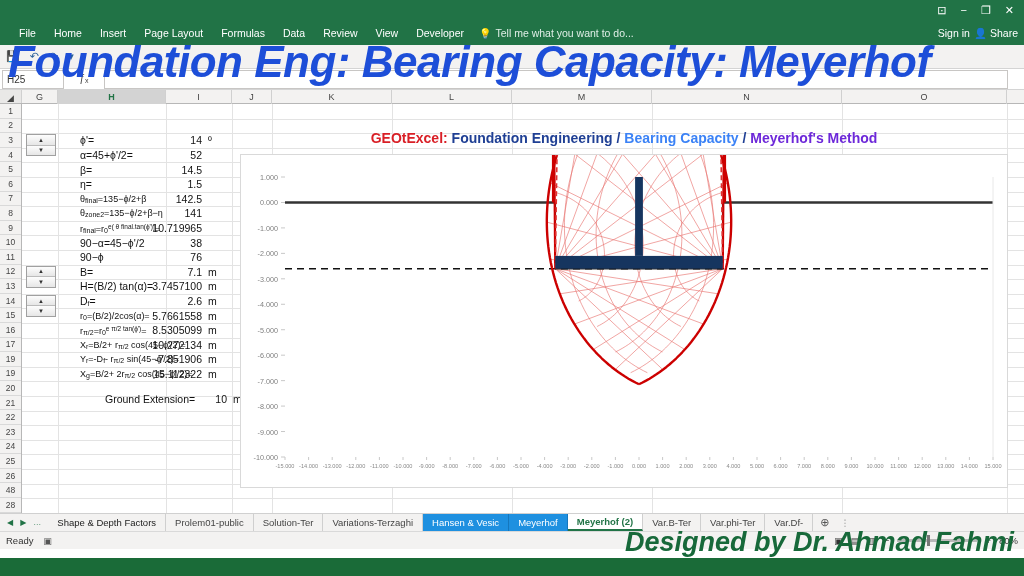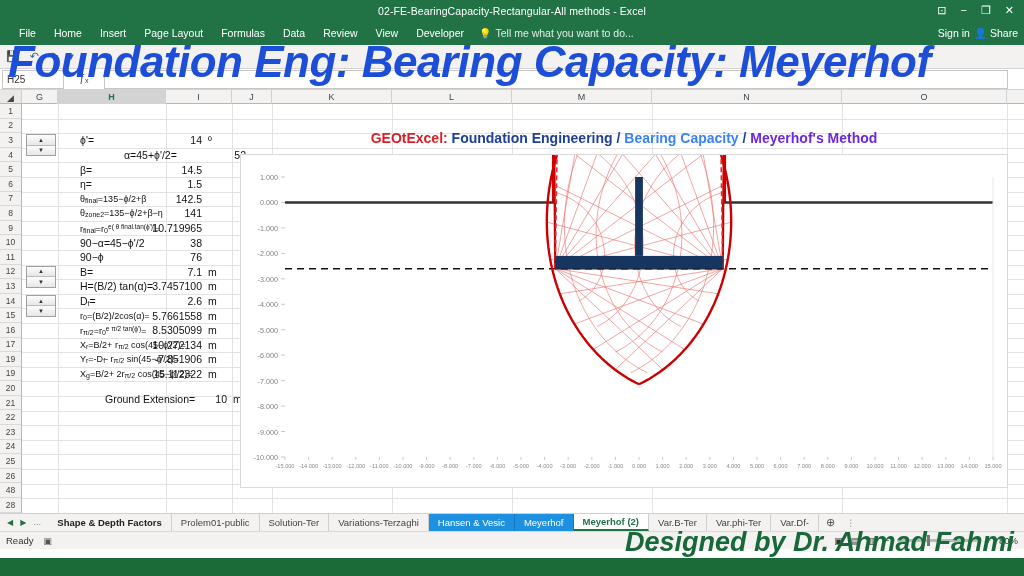--- a/index.html
+++ b/index.html
@@ -114,21 +114,21 @@
   
   #tabbar{
     height:18px; background:#f3f2f1; border-top:1px solid #d0d0d0;
     display:flex; align-items:stretch; font-size:9.5px; position:relative;
   }
   #tabnav{ display:flex; align-items:center; gap:7px; padding:0 7px; color:#217346; font-size:8px;}
   .stab{
     display:flex; align-items:center; padding:0 9px; white-space:nowrap;
     border-right:1px solid #cfcfcf; color:#444; background:#f3f2f1;
   }
-  .stab.bold{ font-weight:bold; color:#222;}
+  .stab.bold{ font-weight:normal; color:#222;}
   .stab.sel{ background:#1e90e0; color:#fff; border-right:1px solid #1577bd;}
   .stab.active{ background:#ffffff; color:#217346; font-weight:bold;
      border-bottom:2px solid #217346; border-right:1px solid #cfcfcf;}
   #addsheet{ display:flex; align-items:center; padding:0 7px; color:#555; font-size:11px;}
   #tabdots{ display:flex; align-items:center; padding:0 4px; color:#888; font-size:9px;}
 
   
   #status{
     height:18px; background:#f3f2f1; border-top:1px solid #d9d9d9;
     display:flex; align-items:center; font-size:9.5px; color:#333; padding-left:6px;
@@ -152,21 +152,20 @@
     white-space:nowrap; z-index:40; line-height:1;
   }
   #bottom-green{
     position:absolute; left:0; bottom:0; width:100%; height:18px; background:#1a6b38; z-index:45;
   }
 </style>
 </head>
 <body>
 
 <div id="titlebar">
-  <div class="doc-title">02-FE-BearingCapacity-Rectangular-All methods - Excel</div>
   <div id="win-btns">
     <span>⊡</span>
     <span>−</span>
     <span>❐</span>
     <span>✕</span>
   </div>
 </div>
 
 <div id="ribbon">
   <div class="rtab">File</div>
@@ -286,21 +285,21 @@
       <div class="rh">26</div>
       <div class="rh">48</div>
       <div class="rh">28</div>
     </div>
   <div id="cells">
       <div class="row" style="top: 29.2px; left: 0px; width: 260px;">
         <span class="lbl">ϕ'=</span>
         <span class="val">14</span>
         <span class="unit">º</span>
       </div>
-      <div class="row" style="top: 43.8px; left: 0px; width: 260px; margin-left: 44px;">
+      <div class="row" style="top: 43.8px; left: 0px; width: 260px;">
         <span class="lbl">α=45+ϕ'/2=</span>
         <span class="val">52</span>
         <span class="unit"></span>
       </div>
       <div class="row" style="top: 58.4px; left: 0px; width: 260px;">
         <span class="lbl">β=</span>
         <span class="val">14.5</span>
         <span class="unit"></span>
       </div>
       <div class="row" style="top: 73px; left: 0px; width: 260px;">

